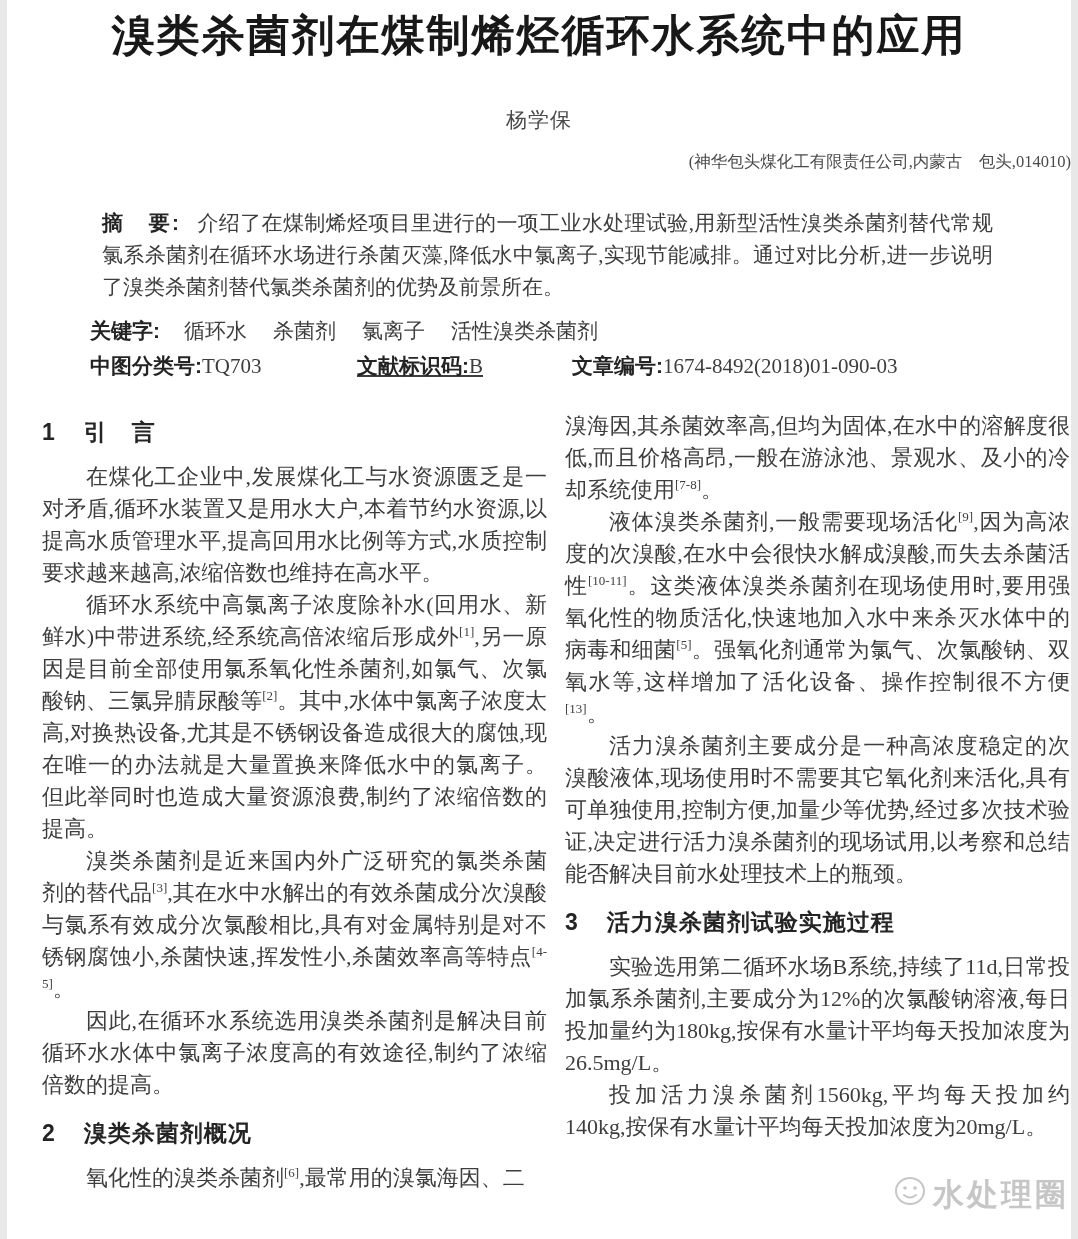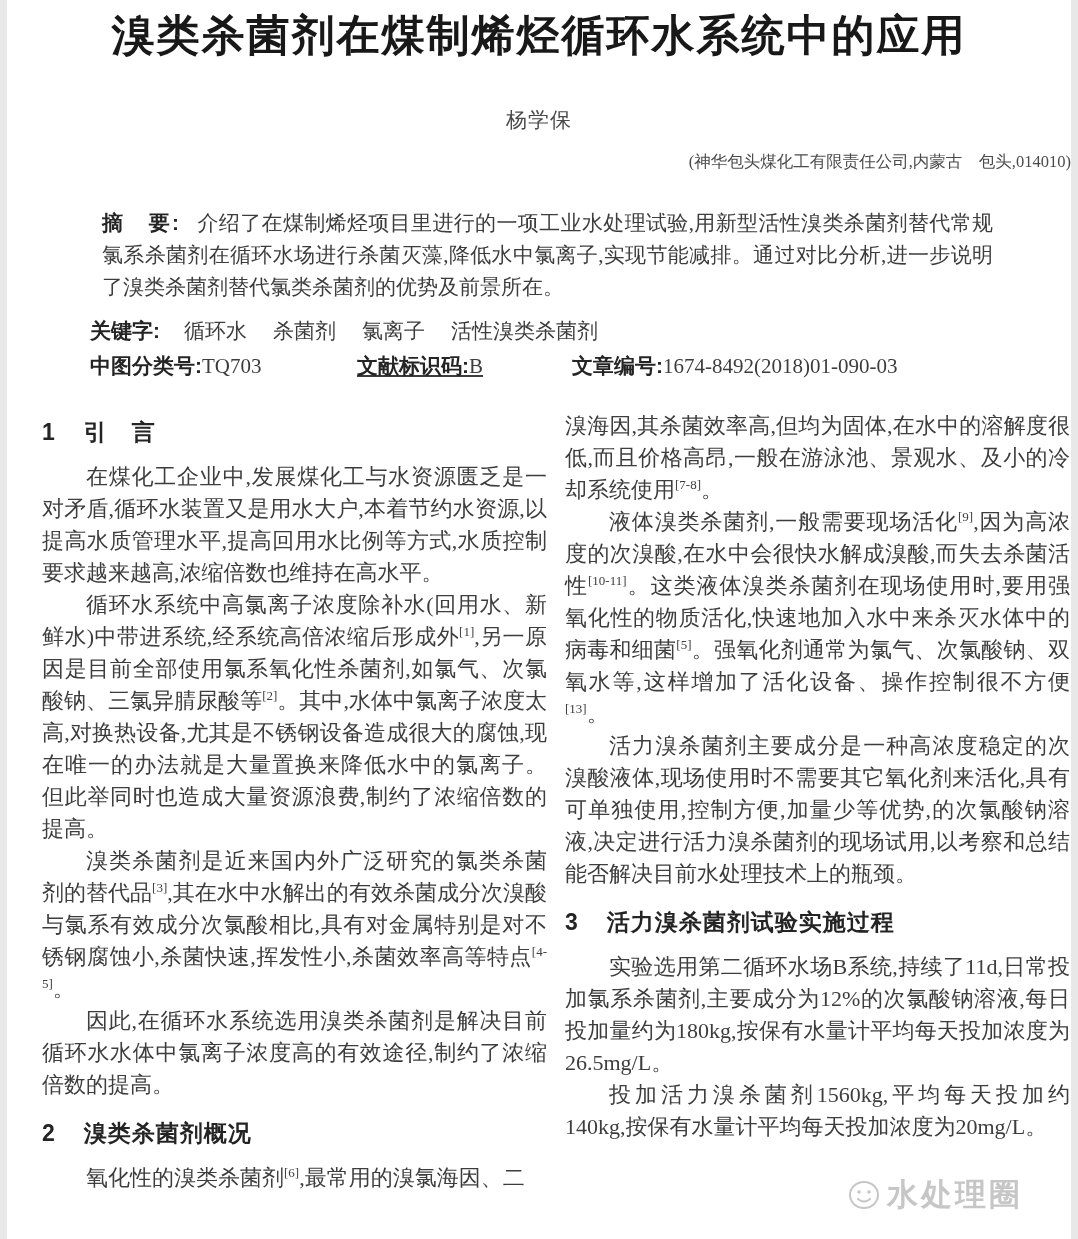--- a/index.html
+++ b/index.html
@@ -89,24 +89,23 @@
   .sec .sec-num { margin-right: 28px; }
   sup.cit {
     font-size: 13px;
     line-height: 0;
     vertical-align: super;
     letter-spacing: 0;
   }
   
   .watermark {
     position: absolute;
-    left: 838px;
+    left: 884px;
     top: 1174px;
     display: flex;
-    align-items: center;
     opacity: 0.5;
     pointer-events: none;
   }
   .wm-face { width: 38px; height: 34px; margin-right: 4px; }
   .wm-text {
     font-family: "Liberation Sans", "DejaVu Sans", sans-serif;
     font-weight: 700;
     font-size: 31px;
     letter-spacing: 3px;
     color: #8f8f8f;
@@ -147,21 +146,21 @@
         <p class="bp">因此,在循环水系统选用溴类杀菌剂是解决目前循环水水体中氯离子浓度高的有效途径,制约了浓缩倍数的提高。</p>
         <h2 class="sec">
           <span class="sec-num">2</span>
           <span class="sec-title">溴类杀菌剂概况</span>
         </h2>
         <p class="bp">氧化性的溴类杀菌剂<sup class="cit">[6]</sup>,最常用的溴氯海因、二</p>
       </div>
     <div class="col">
         <p class="bp noind">溴海因,其杀菌效率高,但均为固体,在水中的溶解度很低,而且价格高昂,一般在游泳池、景观水、及小的冷却系统使用<sup class="cit">[7-8]</sup>。</p>
         <p class="bp">液体溴类杀菌剂,一般需要现场活化<sup class="cit">[9]</sup>,因为高浓度的次溴酸,在水中会很快水解成溴酸,而失去杀菌活性<sup class="cit">[10-11]</sup>。这类液体溴类杀菌剂在现场使用时,要用强氧化性的物质活化,快速地加入水中来杀灭水体中的病毒和细菌<sup class="cit">[5]</sup>。强氧化剂通常为氯气、次氯酸钠、双氧水等,这样增加了活化设备、操作控制很不方便<sup class="cit">[13]</sup>。</p>
-        <p class="bp">活力溴杀菌剂主要成分是一种高浓度稳定的次溴酸液体,现场使用时不需要其它氧化剂来活化,具有可单独使用,控制方便,加量少等优势,的次氯酸钠溶液,决定进行活力溴杀菌剂的现场试用,以考察和总结能否解决目前水处理技术上的瓶颈。</p>
+        <p class="bp">活力溴杀菌剂主要成分是一种高浓度稳定的次溴酸液体,现场使用时不需要其它氧化剂来活化,具有可单独使用,控制方便,加量少等优势,经过多次技术验证,决定进行活力溴杀菌剂的现场试用,以考察和总结能否解决目前水处理技术上的瓶颈。</p>
         <h2 class="sec">
           <span class="sec-num">3</span>
           <span class="sec-title">活力溴杀菌剂试验实施过程</span>
         </h2>
         <p class="bp">实验选用第二循环水场B系统,持续了11d,日常投加氯系杀菌剂,主要成分为12%的次氯酸钠溶液,每日投加量约为180kg,按保有水量计平均每天投加浓度为26.5mg/L。</p>
         <p class="bp">投加活力溴杀菌剂1560kg,平均每天投加约140kg,按保有水量计平均每天投加浓度为20mg/L。</p>
       </div>
   </div>
 
   <div class="watermark">

